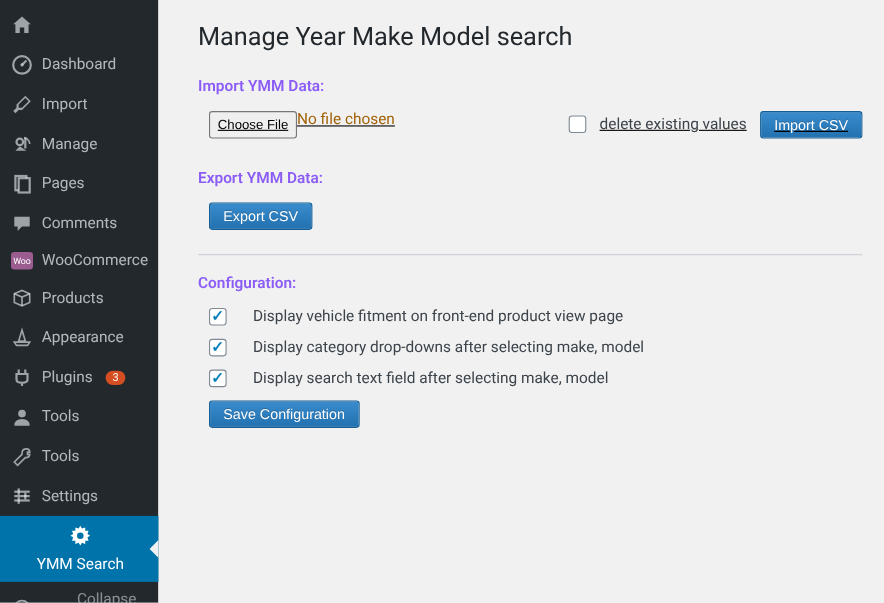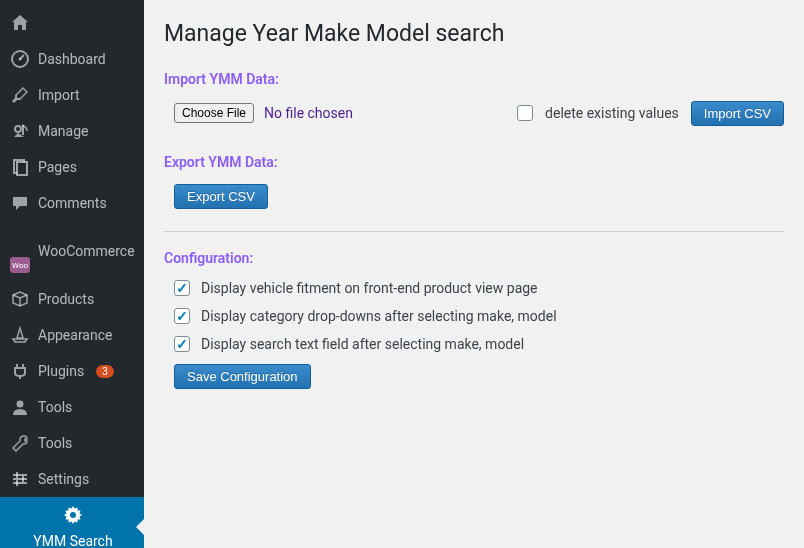--- a/index.html
+++ b/index.html
@@ -74,55 +74,54 @@
       background: #d54e21;
       color: #fff;
       border-radius: 10px;
       font-size: 10px;
       padding: 1px 6px;
       margin-left: 4px;
     }
     .main {
       flex: 1;
       background: #f1f1f1;
-      padding: 10px 20px 20px 20px;
+      padding: 10px 20px 20px 36px;
       overflow-y: auto;
     }
     .page-title {
       font-size: 23px;
       font-weight: 400;
       color: #23282d;
       padding: 9px 0 4px 0;
       line-height: 1.3;
     }
     .section-label {
       font-weight: 600;
       font-size: 14px;
       color: #8b5cf6;
       margin-top: 18px;
       margin-bottom: 14px;
     }
     .import-row {
       display: flex;
-      align-items: center;
       padding-left: 10px;
-      gap: 10px;
+      text-decoration: underline;
     }
     .file-btn {
       background: #efefef;
       border: 1px solid #767676;
       border-radius: 3px;
       padding: 2px 7px;
       font-size: 12px;
       cursor: pointer;
       font-family: Arial, sans-serif;
     }
     .file-status {
       font-size: 14px;
-      color: #4c1d95;
+      color: #a16207;
     }
     .import-right {
       display: flex;
       align-items: center;
       gap: 12px;
       margin-left: auto;
     }
     .chk {
       width: 16px;
       height: 16px;
@@ -160,21 +159,21 @@
       padding-left: 10px;
     }
     .hr {
       border: none;
       border-top: 1px solid #ccd0d4;
       margin: 22px 0 8px 0;
     }
     .config-row {
       display: flex;
       align-items: flex-end;
-      gap: 11px;
+      gap: 24px;
       padding-left: 10px;
       margin: 12px 0;
     }
     .save-area {
       padding-left: 10px;
       margin-top: 10px;
     }
   </style>
 </head>
 <body>
@@ -228,21 +227,21 @@
   <div class="sidebar-item">
     <span class="sidebar-icon">
       <svg viewBox="0 0 20 20" fill="currentColor">
           <path d="M3 4 L17 4 L17 13 L10 13 L6 17 L6 13 L3 13 Z"></path>
         </svg>
     </span>
     <span>Comments</span>
   </div>
   <div class="sidebar-spacer"></div>
   <div class="sidebar-item">
-    <span class="sidebar-icon" style="background:#9b5c8f;border-radius:3px;width:20px;height:16px;font-size:8px;color:#fff;font-weight:normal;margin-top:28px;">Woo</span>
+    <span class="sidebar-icon" style="background:#9b5c8f;border-radius:3px;width:20px;height:16px;font-size:8px;color:#fff;font-weight:normal;">Woo</span>
     <span>WooCommerce</span>
   </div>
   <div class="sidebar-item">
     <span class="sidebar-icon">
       <svg viewBox="0 0 20 20" fill="currentColor">
           <path d="M3 6 L10 3 L17 6 L17 14 L10 17 L3 14 Z" fill="none" stroke="currentColor" stroke-width="1.5"></path>
           <path d="M3 6 L10 9 L17 6 M10 9 L10 17" fill="none" stroke="currentColor" stroke-width="1.5"></path>
         </svg>
     </span>
     <span>Products</span>

